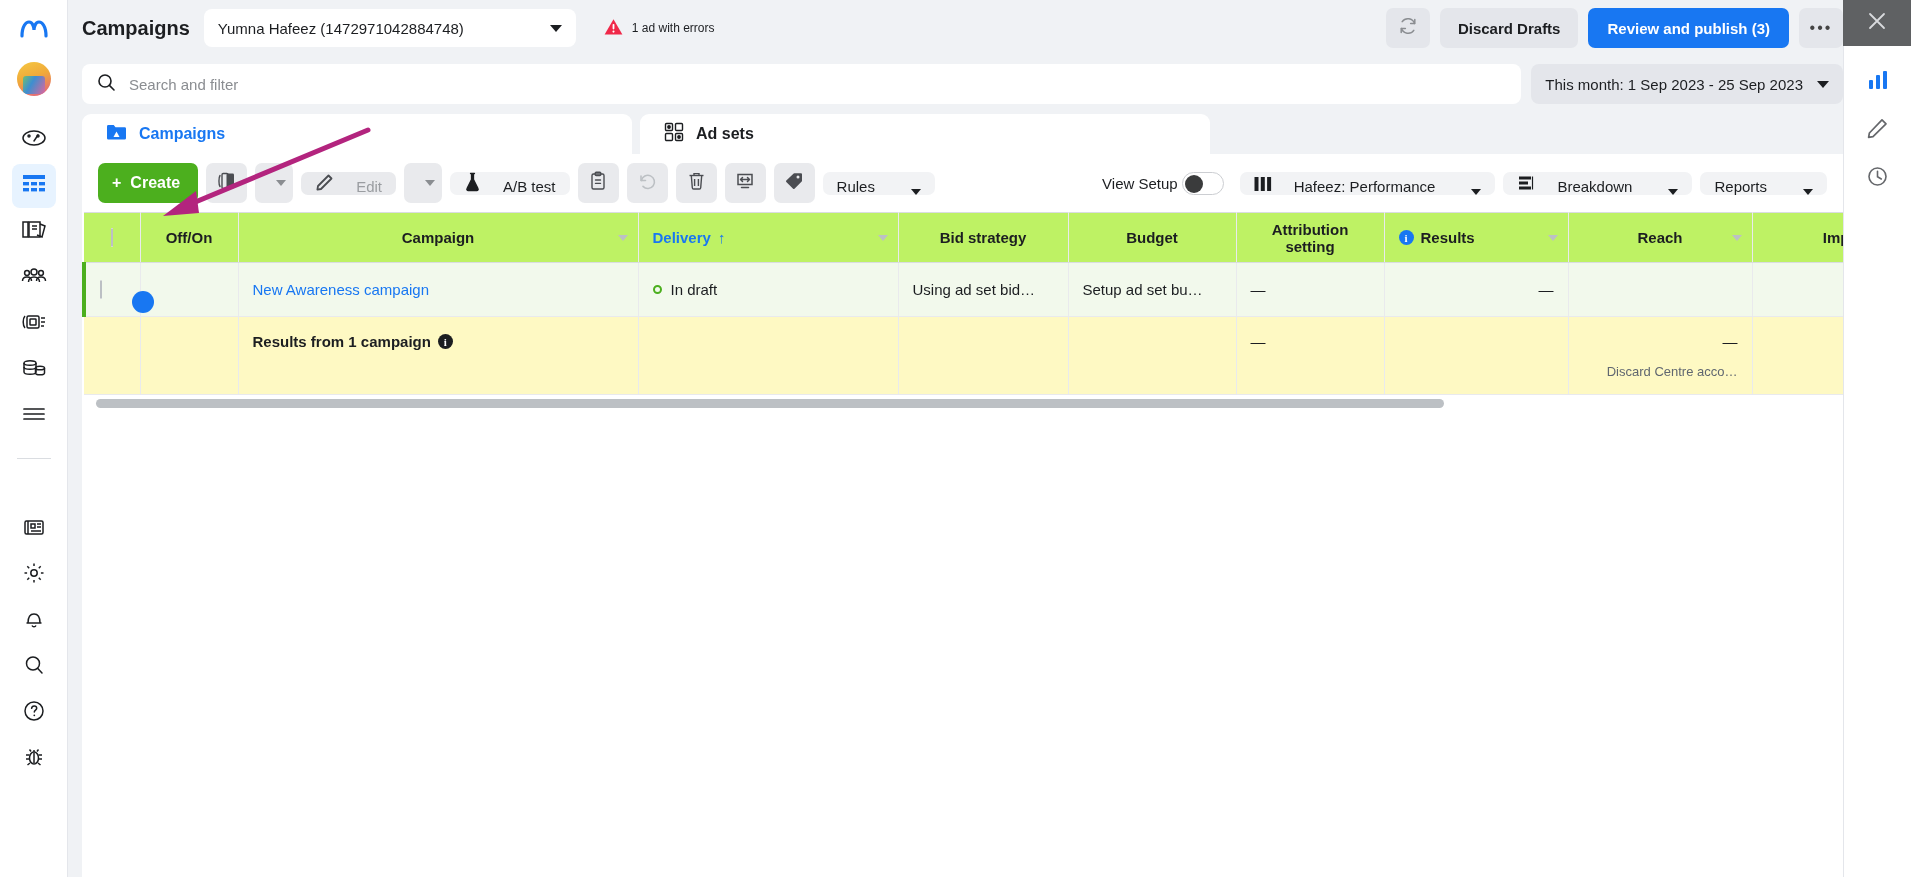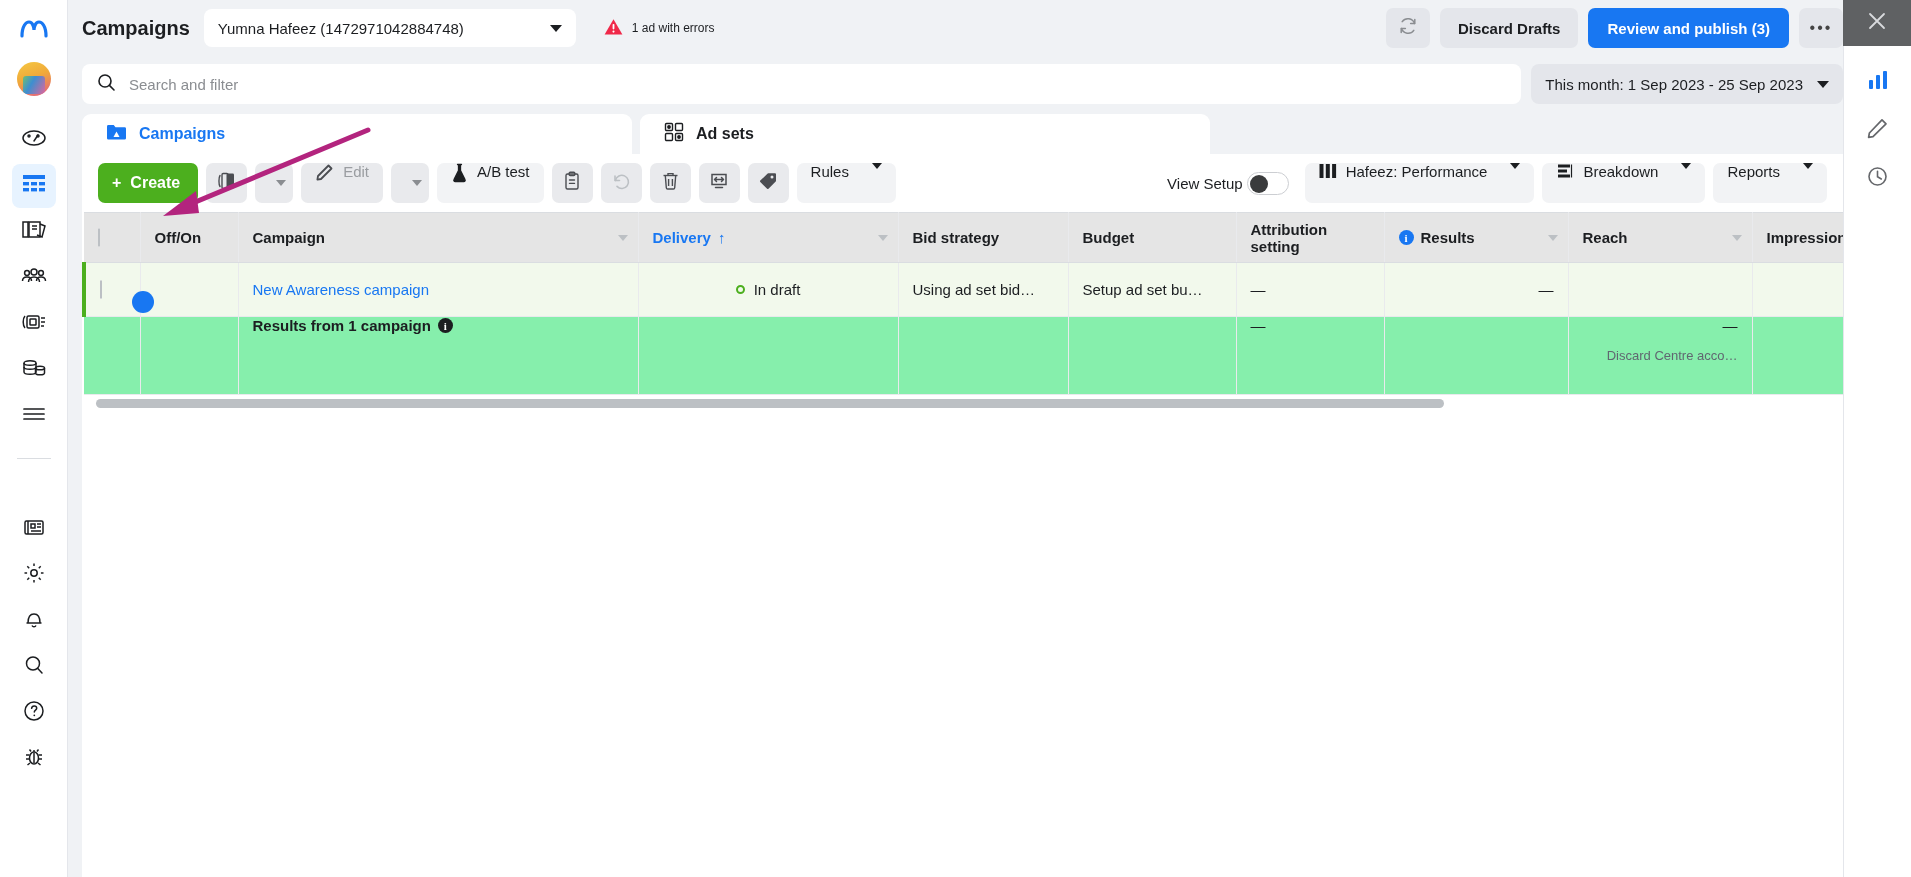--- a/index.html
+++ b/index.html
@@ -109,68 +109,68 @@
     background:#4caf1e; color:#fff; height:40px; border-radius:7px;
     padding:0 18px 0 14px; display:flex; align-items:center; gap:9px;
     font-size:16px; font-weight:700; cursor:pointer;
   }
   .tb-icon {
     width:41px; height:40px; background:#e9eaed; border-radius:7px;
     display:flex; align-items:center; justify-content:center; cursor:pointer; color:#4b4d52;
   }
   .tb-icon.narrow { width:38px; }
   .tb-btn {
-    height:40px; background:#e9eaed; border-radius:7px; padding:0 14px;
-    display:flex; align-items:flex-start; gap:9px; font-size:15px; color:#1c1e21; cursor:pointer; white-space:nowrap;
+    height:23px; background:#e9eaed; border-radius:7px; padding:0 14px;
+    display:flex; align-items:flex-end; gap:22px; font-size:15px; color:#1c1e21; cursor:pointer; white-space:nowrap;
   }
   .tb-btn.muted { color:#9a9da1; }
   .tb-btn.light { background:#f2f3f5; }
   .toolbar-spacer { flex:1; }
   .viewsetup { display:flex; align-items:center; gap:4px; font-size:15px; color:#1c1e21; margin-right:8px; }
   .toggle-pill {
     width:42px; height:23px; border-radius:12px; background:#fff;
     border:1px solid #ccced2; position:relative; cursor:pointer; flex:none;
   }
   .toggle-pill .knob { position:absolute; width:18px;height:18px;border-radius:50%; background:#3a3b3c; top:2px; left:2px; }
   .toggle-on { width:44px; height:24px; border-radius:13px; background:#d7dade; position:relative; cursor:pointer; flex:none;}
   .toggle-on .knob { position:absolute; width:22px;height:22px;border-radius:50%;background:#1877f2; top:1px; right:1px; }
 
   
   .tablewrap { flex:1; min-height:0; display:flex; flex-direction:column; overflow:hidden; }
   table { border-collapse: collapse; table-layout: fixed; width: 1898px; }
   thead th {
-    font-size:15px; font-weight:700; color:#1c1e21; text-align:left;
+    font-size:15px; font-weight:700; color:#1c1e21; text-align:center;
     vertical-align: middle; height:50px; padding:0 14px;
     border-top:1px solid #dadde1; border-bottom:1px solid #dadde1;
-    border-right:1px solid #e9eaed; background:#e5e5e5; position:relative;
+    border-right:1px solid #e9eaed; background:#bef264; position:relative;
   }
   thead th.sorted { color:#1877f2; }
   th .sortcaret { position:absolute; right:10px; top:50%; transform:translateY(-50%);
     width:0;height:0;border-left:5px solid transparent;border-right:5px solid transparent;border-top:6px solid #bcc0c4; }
   .th-inner { display:flex; align-items:center; gap:7px; }
   .info-dot {
     width:15px;height:15px;border-radius:50%;background:#1877f2;color:#fff;
     font-size:11px; font-weight:700; display:inline-flex;align-items:center;justify-content:center; flex:none;
     font-family:"Liberation Serif", serif;
   }
   .info-dot.grey { background:#1c1e21; }
   tbody td {
     height:54px; padding:0 14px; font-size:15px; color:#1c1e21;
     border-bottom:1px solid #e9eaed; border-right:1px solid #e9eaed;
     vertical-align: middle;
   }
   tr.datarow td { background:#f2f9ec; }
   tr.datarow td.firstcell { border-left: 4px solid #4caf1e; }
   .cb { width:22px;height:22px;border:1px solid #bcc0c4;border-radius:5px;background:#fff;cursor:pointer; }
   .camp-link { color:#1877f2; cursor:pointer; }
-  .status { display:flex; align-items:center; gap:9px;justify-content:center; }
+  .status { display:flex; align-items:center; gap:9px; }
   .status .ring { width:9px;height:9px;border-radius:50%;border:2.5px solid #4caf1e; flex:none; }
   .num-right { text-align:right; }
   .dash { color:#1c1e21; }
-  tr.sumrow td { background:#86efac; height:78px; font-weight:700; vertical-align: top; }
+  tr.sumrow td { background:#fef9c3; height:78px; font-weight:700; vertical-align: top; padding-top:16px; }
   tr.sumrow td.normalw { font-weight:400; }
   .acct-note { font-size:13px; color:#606770; font-weight:400; text-align:right; margin-top:14px; white-space:nowrap; }
   .truncate { overflow:hidden; text-overflow:ellipsis; white-space:nowrap; display:block; }
 
   
   .hscroll { height:16px; padding: 4px 14px 0 14px; background:#fff; flex:none; }
   .hscroll .track { height:9px; background:#fff; }
   .hscroll .thumb { height:9px; width:1348px; background:#bcc0c4; border-radius:5px; }
 
   .filler { flex:1; background:#fff; }

